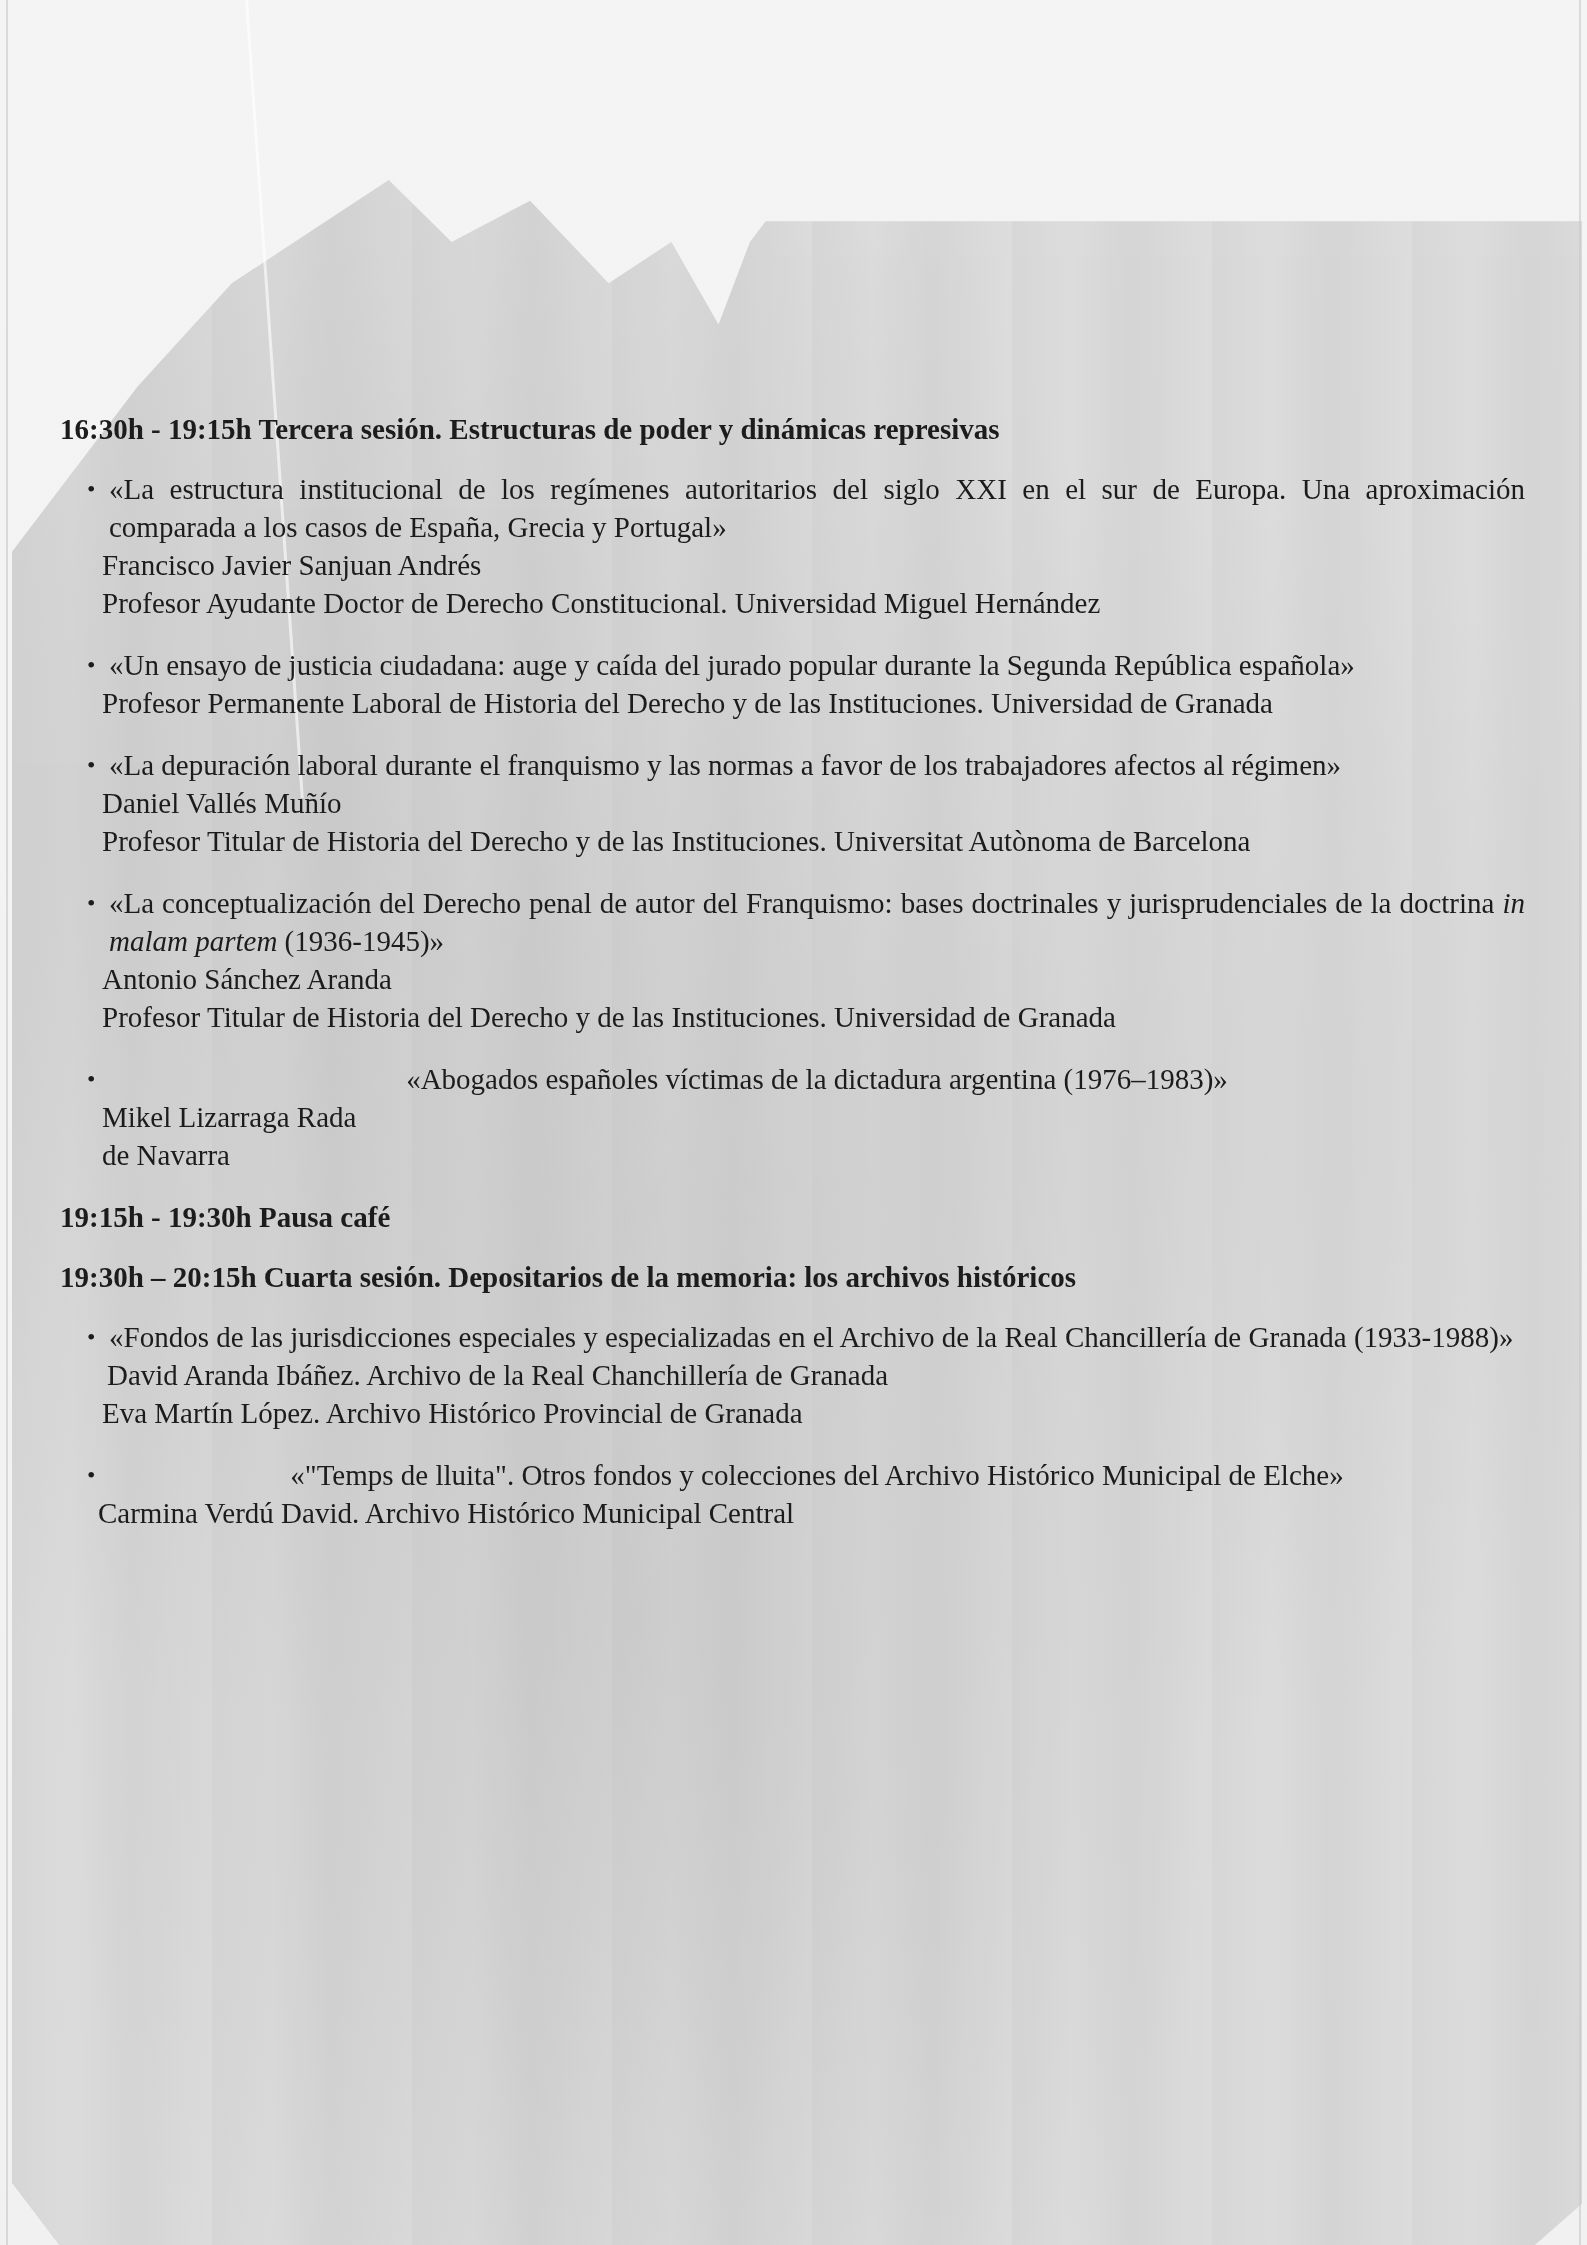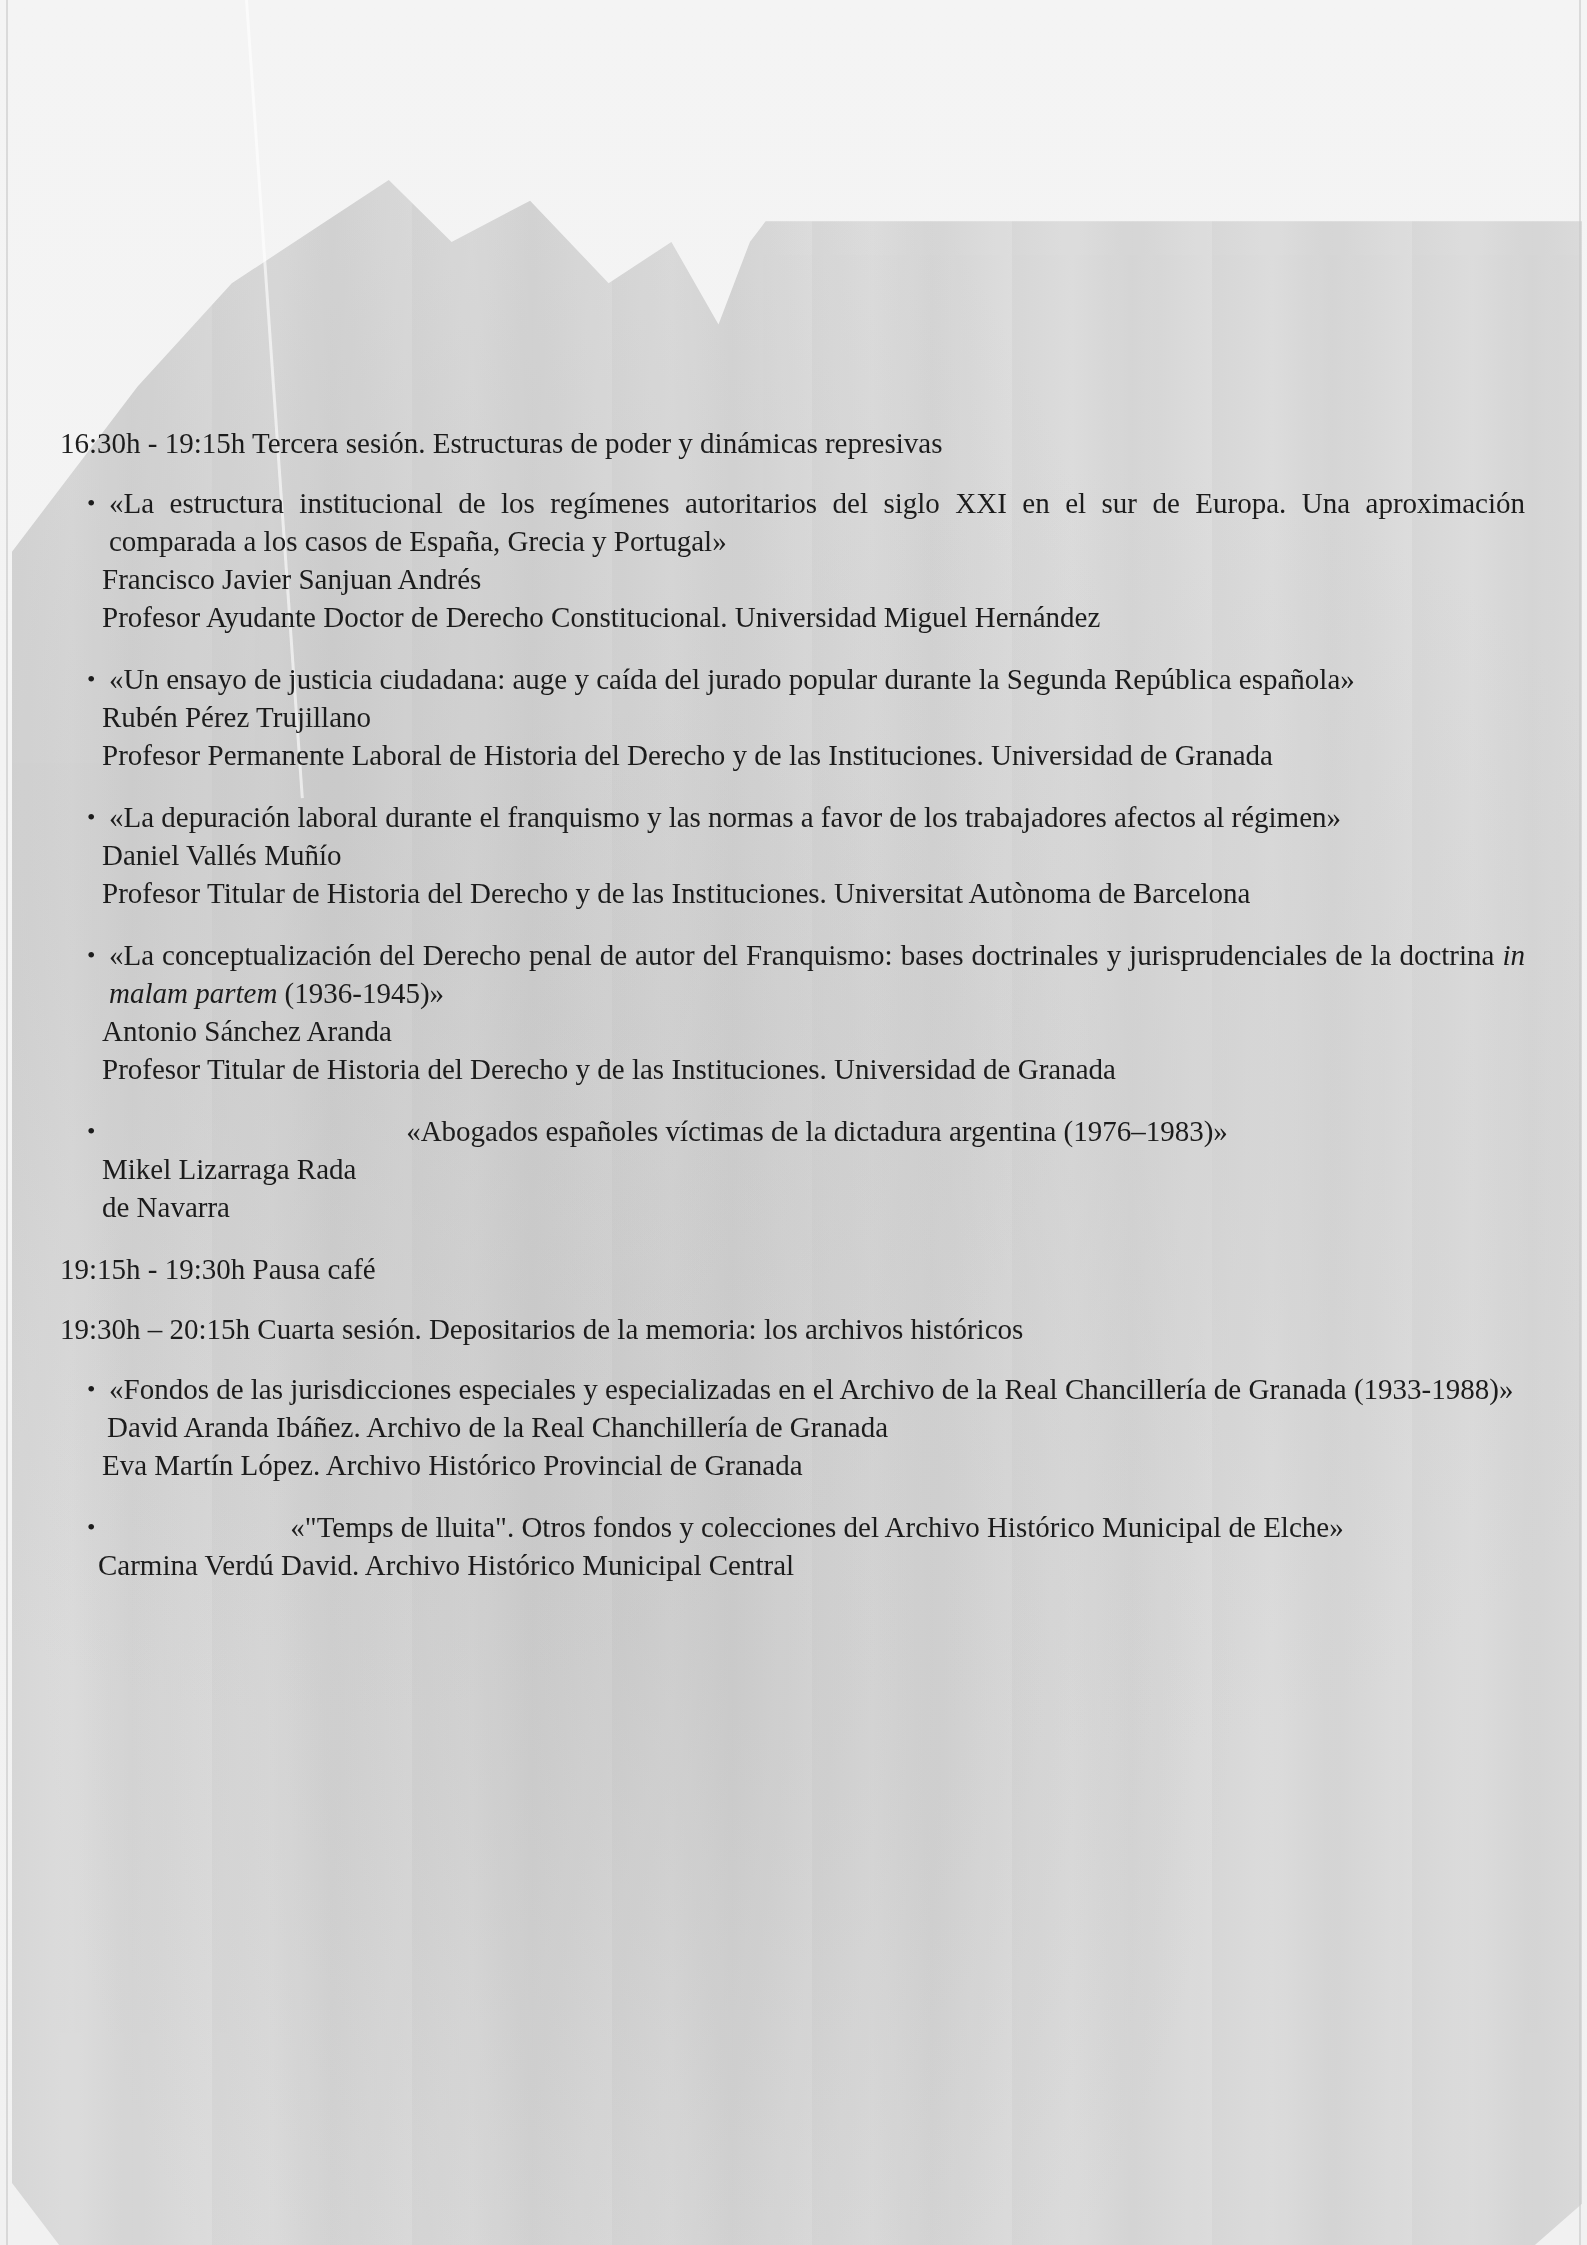--- a/index.html
+++ b/index.html
@@ -27,21 +27,21 @@
   }
   .bg .crease {
     position: absolute; left: 245px; top: 0; width: 3px; height: 800px;
     background: rgba(255,255,255,0.6); transform: rotate(-4deg); transform-origin: top;
   }
   .bg .border-left { position: absolute; left: 6px; top: 0; width: 2px; height: 2245px; background: rgba(200,200,200,0.6); }
   .bg .border-right { position: absolute; right: 6px; top: 0; width: 2px; height: 2245px; background: rgba(200,200,200,0.6); }
 
   .content { position: absolute; left: 60px; top: 410px; width: 1465px; z-index: 1; }
   .session-heading {
-    font-weight: normal; font-size: 29px; line-height: 38px; margin: 14px 0 22px 0;
+    font-weight: bold; font-size: 29px; line-height: 38px; margin: 0 0 22px 0;
   }
   ul.talks { list-style: none; margin: 0 0 22px 0; padding: 0; }
   li.talk { position: relative; margin-bottom: 24px; font-size: 29px; line-height: 38px; }
   li.talk .bullet { position: absolute; left: 27px; top: 0; font-size: 24px; }
   li.talk .title { display: block; padding-left: 49px; text-align: justify; }
   li.talk .title.nojust { text-align: center; }
   li.talk .line { display: block; padding-left: 42px; }
   li.talk .line.ind2 { padding-left: 47px; }
   li.talk .line.ind0 { padding-left: 38px; }
   .session-heading.pause { margin-bottom: 22px; }
@@ -63,21 +63,20 @@
   <ul class="talks">
     <li class="talk">
       <span class="bullet">•</span>
       <span class="title">«La estructura institucional de los regímenes autoritarios del siglo XXI en el sur de Europa. Una aproximación comparada a los casos de España, Grecia y Portugal»</span>
       <span class="line">Francisco Javier Sanjuan Andrés</span>
       <span class="line">Profesor Ayudante Doctor de Derecho Constitucional. Universidad Miguel Hernández</span>
     </li>
     <li class="talk">
       <span class="bullet">•</span>
       <span class="title">«Un ensayo de justicia ciudadana: auge y caída del jurado popular durante la Segunda República española»</span>
-      <span class="line">Rubén Pérez Trujillano</span>
       <span class="line">Profesor Permanente Laboral de Historia del Derecho y de las Instituciones. Universidad de Granada</span>
     </li>
     <li class="talk">
       <span class="bullet">•</span>
       <span class="title">«La depuración laboral durante el franquismo y las normas a favor de los trabajadores afectos al régimen»</span>
       <span class="line">Daniel Vallés Muñío</span>
       <span class="line">Profesor Titular de Historia del Derecho y de las Instituciones. Universitat Autònoma de Barcelona</span>
     </li>
     <li class="talk">
       <span class="bullet">•</span>

